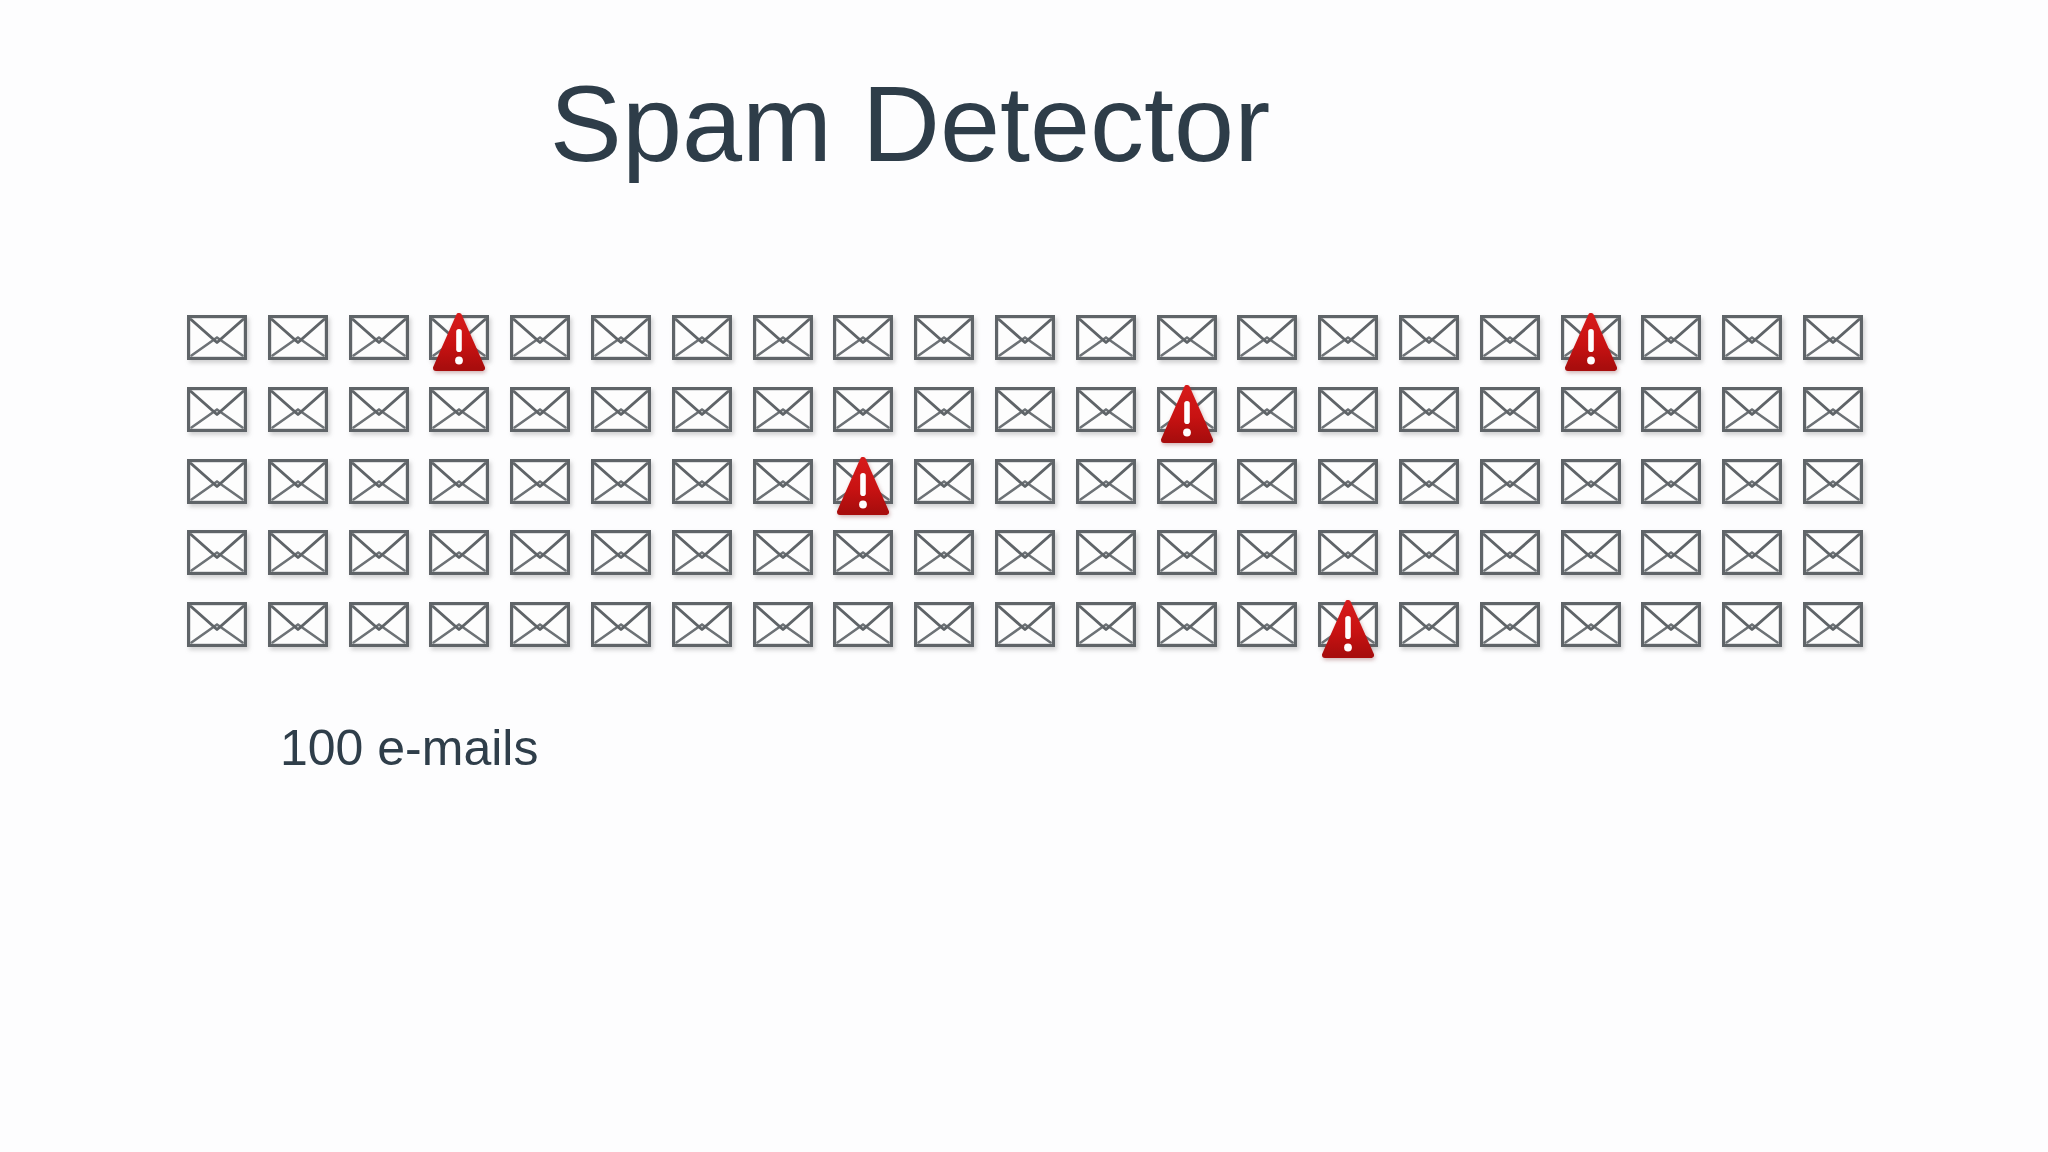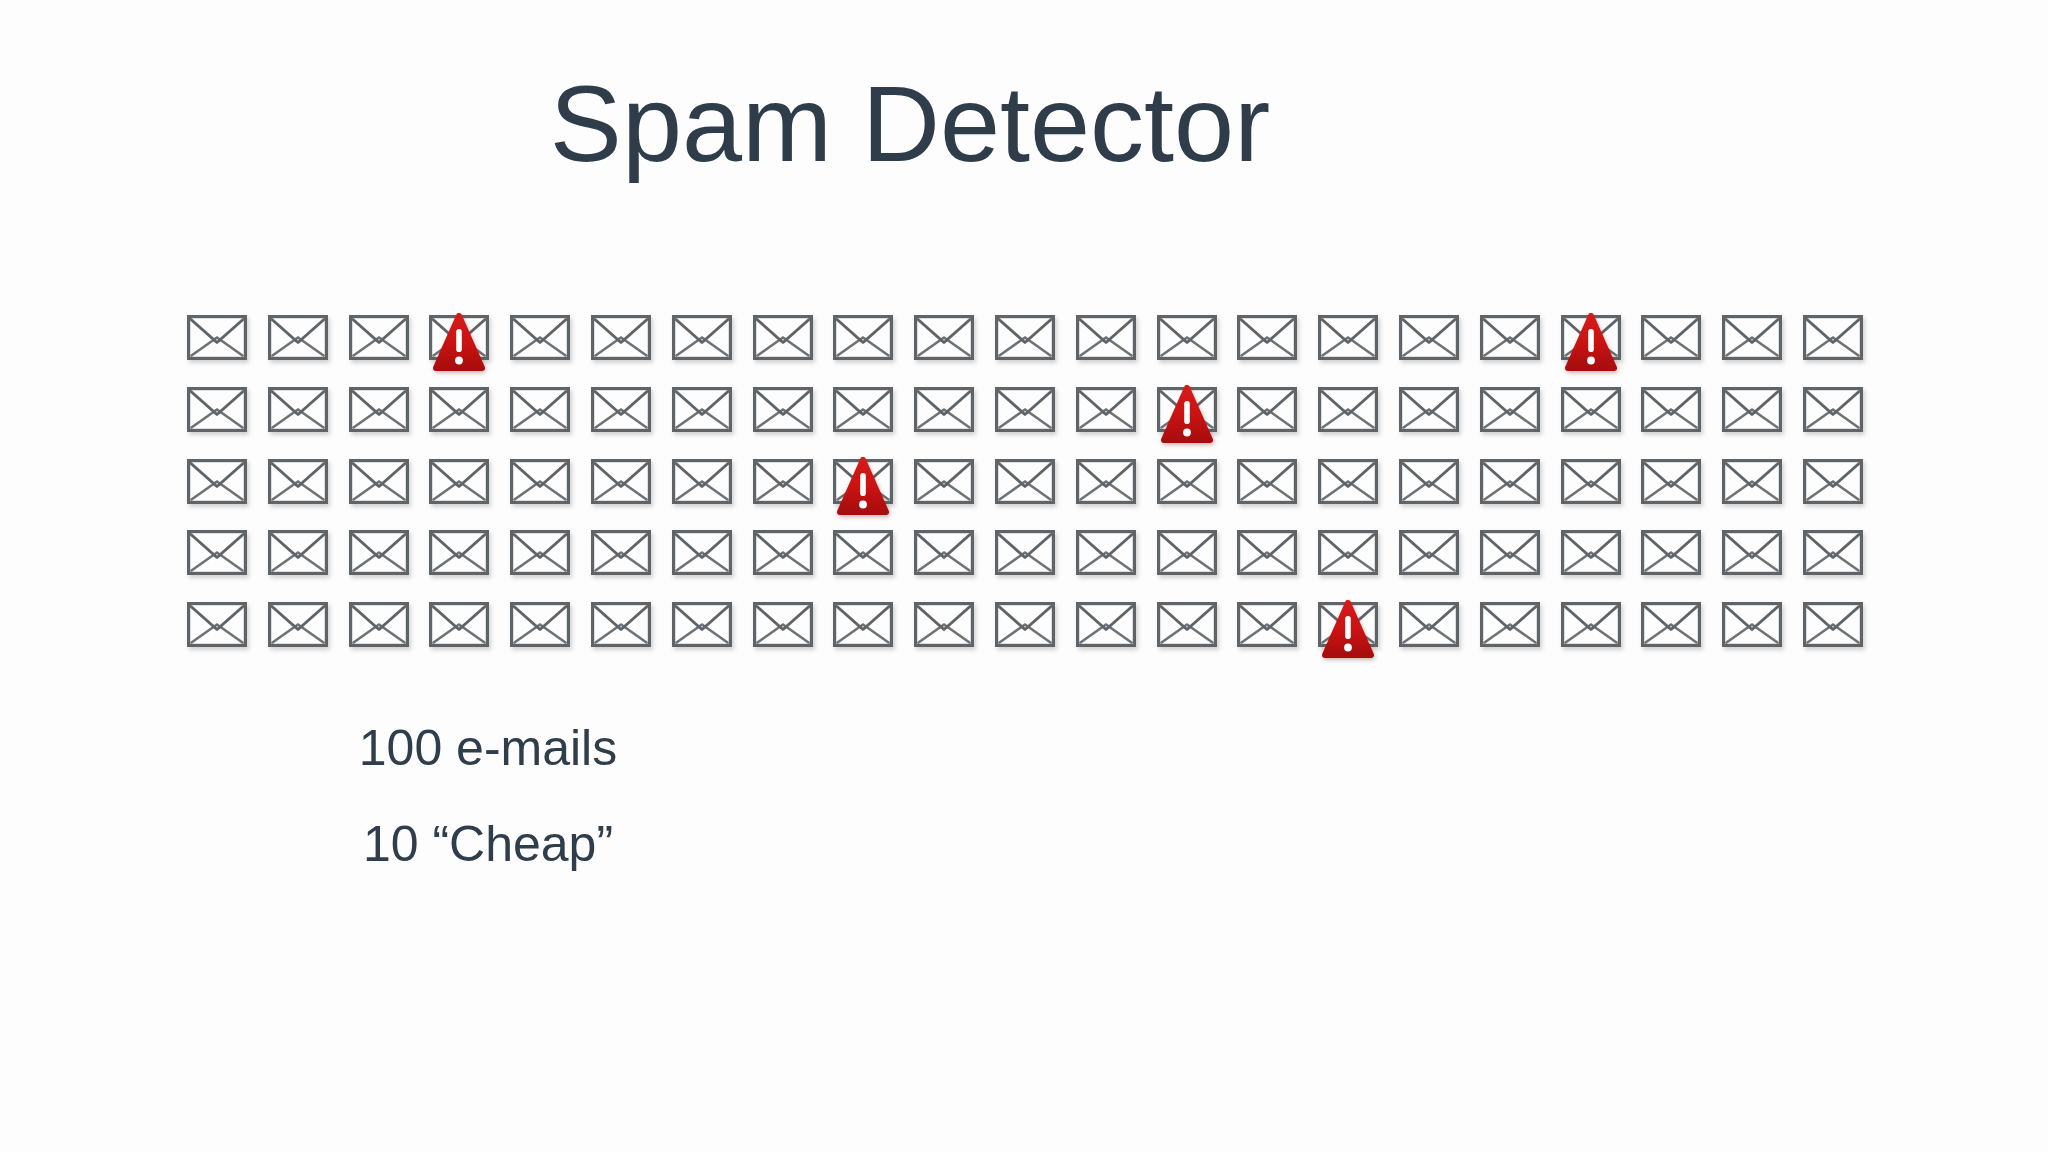--- a/index.html
+++ b/index.html
@@ -50,23 +50,22 @@
   }
   .warn{
     position:absolute;
     left:50%;top:-2px;
     transform:translateX(-50%);
     width:52px;height:62px;
     filter:drop-shadow(1px 2px 2px rgba(120,40,40,0.35));
   }
   .stats-block{
     position:absolute;
-    left:268px;top:700px;
+    left:280px;top:700px;
     width:440px;
-    text-align:center;
     color:var(--body-color);
   }
   .stat-line{
     font-size:50px;
     line-height:96px;
     white-space:nowrap;
   }
 </style>
 </head>
 <body>
@@ -1078,16 +1077,15 @@
 
     <path d="M4.5 40.5 L30 22.5 M55.5 40.5 L30 22.5" fill="none" stroke="#6d7276" stroke-width="2.6" stroke-linecap="round"></path>
 
     <path d="M4 4.5 L30 27.5 L56 4.5" fill="none" stroke="#5f6468" stroke-width="3.0" stroke-linejoin="round" stroke-linecap="round"></path>
   </svg>
       </div>
     </div>
 
   <div class="stats-block">
     <div class="stat-line">100 e-mails</div>
-    <div class="stat-line">10 “Cheap”</div>
   </div>
 
 </div>
 
 </body></html>

